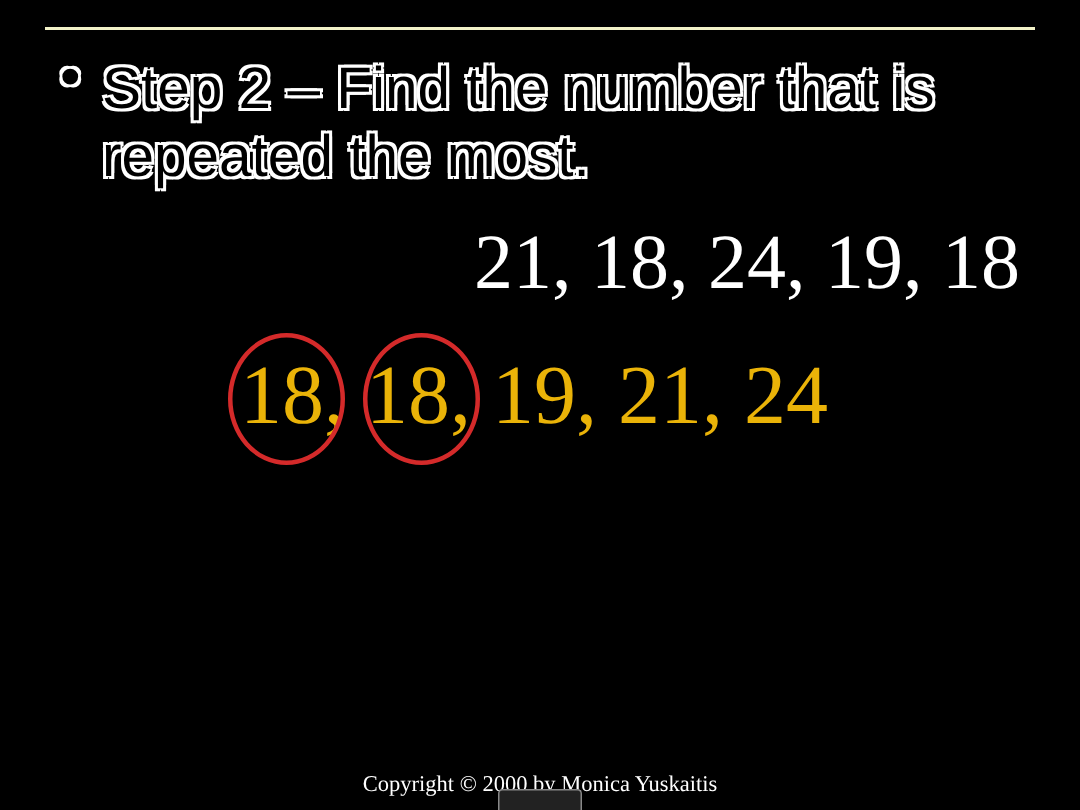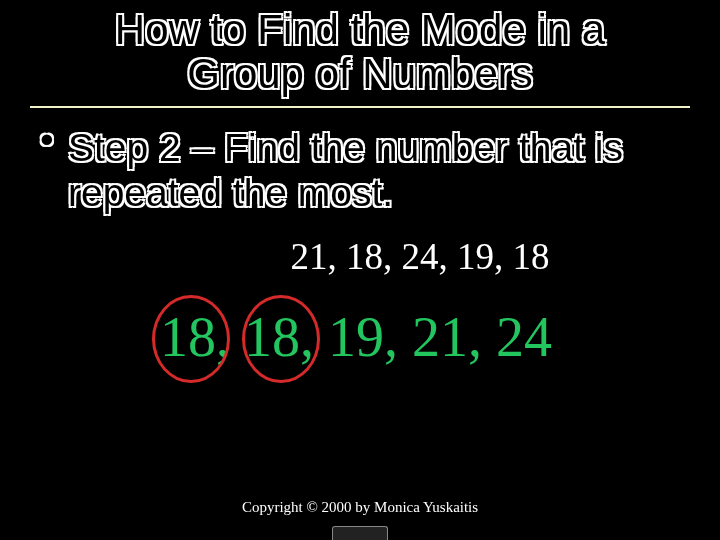--- a/index.html
+++ b/index.html
@@ -51,49 +51,49 @@
   .bullet-dot {
     width: 28px;
     flex: 0 0 28px;
     text-align: left;
     padding-top: 2px;
   }
   .bullet-text { flex: 1; margin-top: 10px; }
   .numbers {
     font-family: "Times New Roman", Times, serif;
     color: #fff;
-    font-size: 37px;
-    text-align: center;
+    font-size: 52px;
+    text-align: right;
     margin-left: 120px;
     margin-top: 22px;
     line-height: 1.0;
   }
   .numbers2 {
     font-family: "Times New Roman", Times, serif;
-    color: #22c55e;
+    color: #eab308;
     font-size: 56px;
     text-align: left;
     margin-left: 120px;
     margin-top: 34px;
     line-height: 1.0;
     position: relative;
   }
   .circle {
     position: absolute;
     border: 3px solid #d42a2a;
     border-radius: 50%;
     width: 78px;
     height: 88px;
     top: -14px;
   }
   .circle.c1 { left: -8px; }
   .circle.c2 { left: 82px; }
   .copyright {
     position: absolute;
-    bottom: 24px;
+    bottom: 8px;
     left: 0;
     width: 720px;
     text-align: center;
     font-family: "Times New Roman", Times, serif;
     font-size: 15px;
     color: #fff;
   }
   .tab {
     position: absolute;
     bottom: 0;
@@ -105,24 +105,20 @@
     border: 1px solid #888;
     border-bottom: none;
     border-radius: 3px 3px 0 0;
   }
 </style>
 </head>
 <body>
 
 <div class="slide">
 
-  <h1 class="title">
-    <span>How to Find the Mode in a</span><br>
-    <span>Group of Numbers</span>
-  </h1>
 
   <div class="rule"></div>
 
   <div class="body-area">
     <div class="bullet-row">
       <div class="bullet-dot">•</div>
       <div class="bullet-text">Step 2 – Find the number that is repeated the most.</div>
     </div>
 
     <div class="numbers">21, 18, 24, 19, 18</div>

